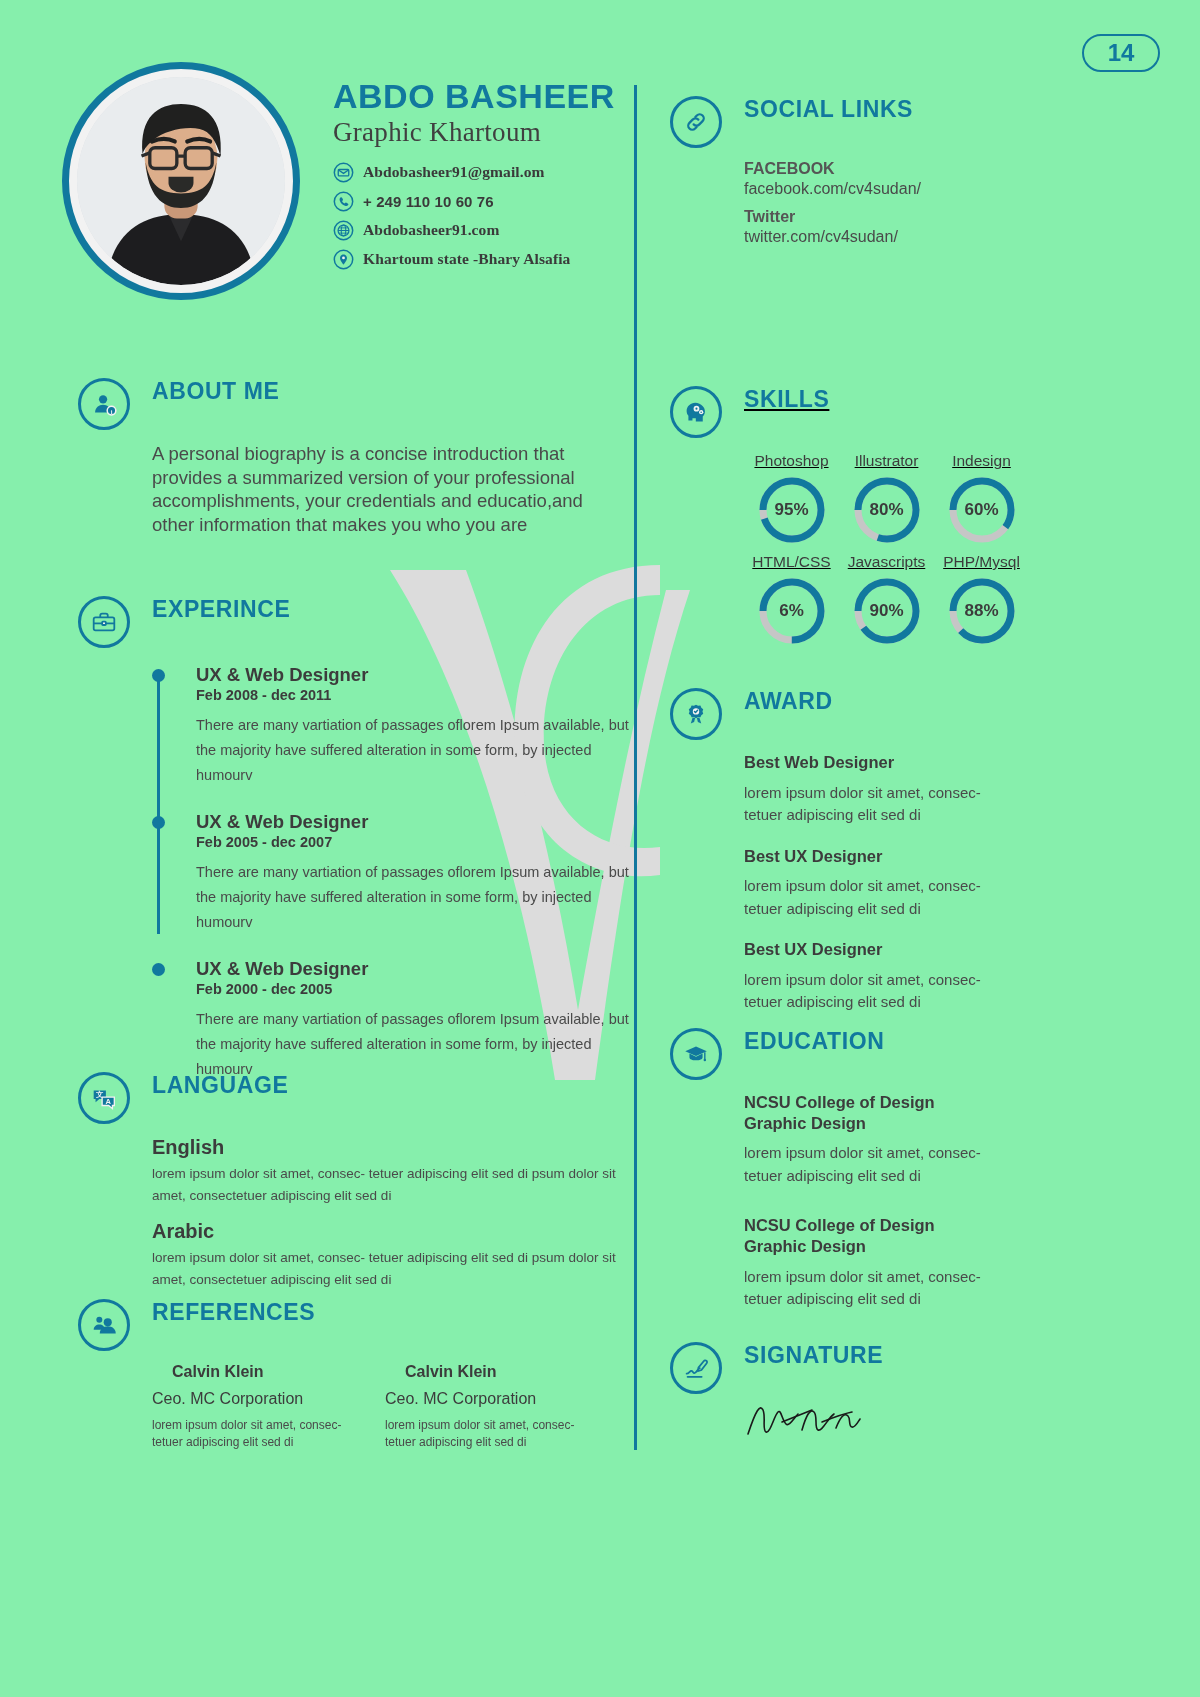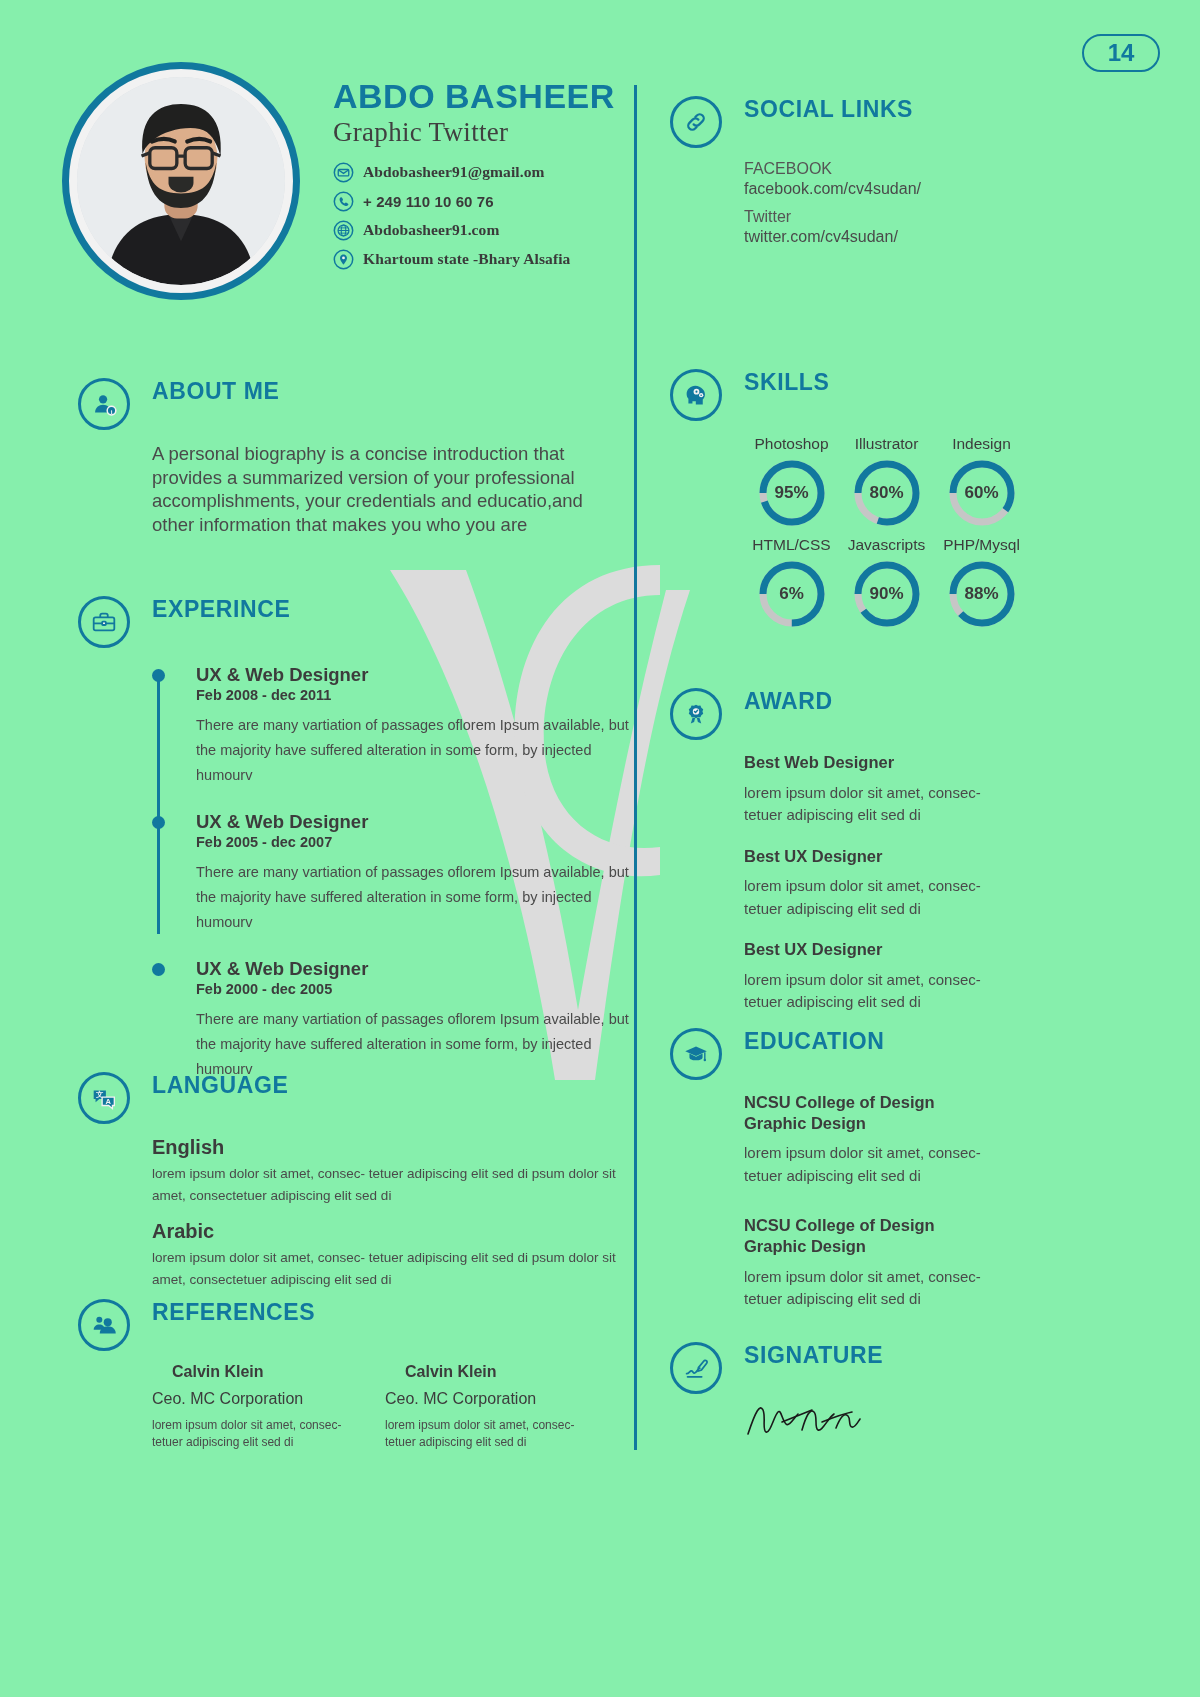--- a/index.html
+++ b/index.html
@@ -149,21 +149,21 @@
   
   .ref-grid { display: flex; margin-left: 74px; margin-top: 12px; }
   .ref-col { width: 236px; }
   .ref-name { font-size: 16px; font-weight: 700; color: #3c3c3c; font-family: "Liberation Sans", sans-serif; margin-left: 20px;}
   .ref-role { font-size: 16px; color: #3c3c3c; margin-top: 9px; }
   .ref-desc { font-size: 12px; color: #4a4a4a; line-height: 1.45; margin-top: 9px; width: 195px; }
 
   
   .rsec { position: absolute; left: 670px; z-index: 2; }
   .rbody { margin-left: 74px; margin-top: 12px; }
-  .sl-label { font-size: 16px; font-weight: 400; color: #555; margin-top: 10px;}
+  .sl-label { font-size: 16px; font-weight: 700; color: #555; margin-top: 10px;}
   .sl-url { font-size: 16px; color: #4a4a4a; margin-top: 2px; }
 
   
   .skill-grid {
     margin-left: 74px; margin-top: 14px;
     display: grid;
     grid-template-columns: repeat(3, 95px);
     column-gap: 0px;
     row-gap: 8px;
     width: 285px;
@@ -238,21 +238,21 @@
 
             <path d="M72 62 q12 -5 22 0" stroke="#20201f" stroke-width="4" fill="none" stroke-linecap="round"></path>
             <path d="M106 62 q12 -5 22 0" stroke="#20201f" stroke-width="4" fill="none" stroke-linecap="round"></path>
           </g>
         </svg>
       </div>
     </div>
 
     <div class="name-block">
       <div class="name">ABDO BASHEER</div>
-      <div class="role">Graphic Twitter</div>
+      <div class="role">Graphic Khartoum</div>
     </div>
 
     <div class="contact-list">
 
       <div class="contact-row">
         <span class="c-icon">
           <svg viewBox="0 0 24 24" width="21" height="21">
               <circle cx="12" cy="12" r="10.5" fill="none" stroke="#11789e" stroke-width="1.7"></circle>
               <rect x="6" y="8.6" width="12" height="7.2" rx="1" fill="none" stroke="#11789e" stroke-width="1.5"></rect>
               <path d="M6.3 9.1 L12 13 L17.7 9.1" fill="none" stroke="#11789e" stroke-width="1.5"></path>
@@ -419,21 +419,21 @@
         <div class="sl-label" style="margin-top:0;">FACEBOOK</div>
         <div class="sl-url">facebook.com/cv4sudan/</div>
       </div>
       <div>
         <div class="sl-label">Twitter</div>
         <div class="sl-url">twitter.com/cv4sudan/</div>
       </div>
     </div>
   </div>
 
-  <div class="rsec" style="top:369px; width:420px;">
+  <div class="rsec" style="top:386px; width:420px;text-decoration:underline;">
     <div class="sec-head">
       <span class="sec-icon">
         <svg viewBox="0 0 32 32" width="30" height="30">
             <path d="M23 9.5C21.2 7.4 18.3 6 15.2 6 10.1 6 6 9.9 6 14.8c0 2 .7 3.8 1.9 5.3V25h4.3v-2.3h3.6V26h7.4v-5.1c1.4-1.5 2.3-3.4 2.3-5.5 0-2.2-.8-4.2-2.5-5.9z" fill="#11789e"></path>
             <circle cx="16.5" cy="12.4" r="3.1" fill="#f2f2f2"></circle>
             <circle cx="16.5" cy="12.4" r="1.1" fill="#11789e"></circle>
             <circle cx="21.5" cy="16.2" r="2.3" fill="#f2f2f2"></circle>
             <circle cx="21.5" cy="16.2" r="0.85" fill="#11789e"></circle>
           </svg>
       </span>

